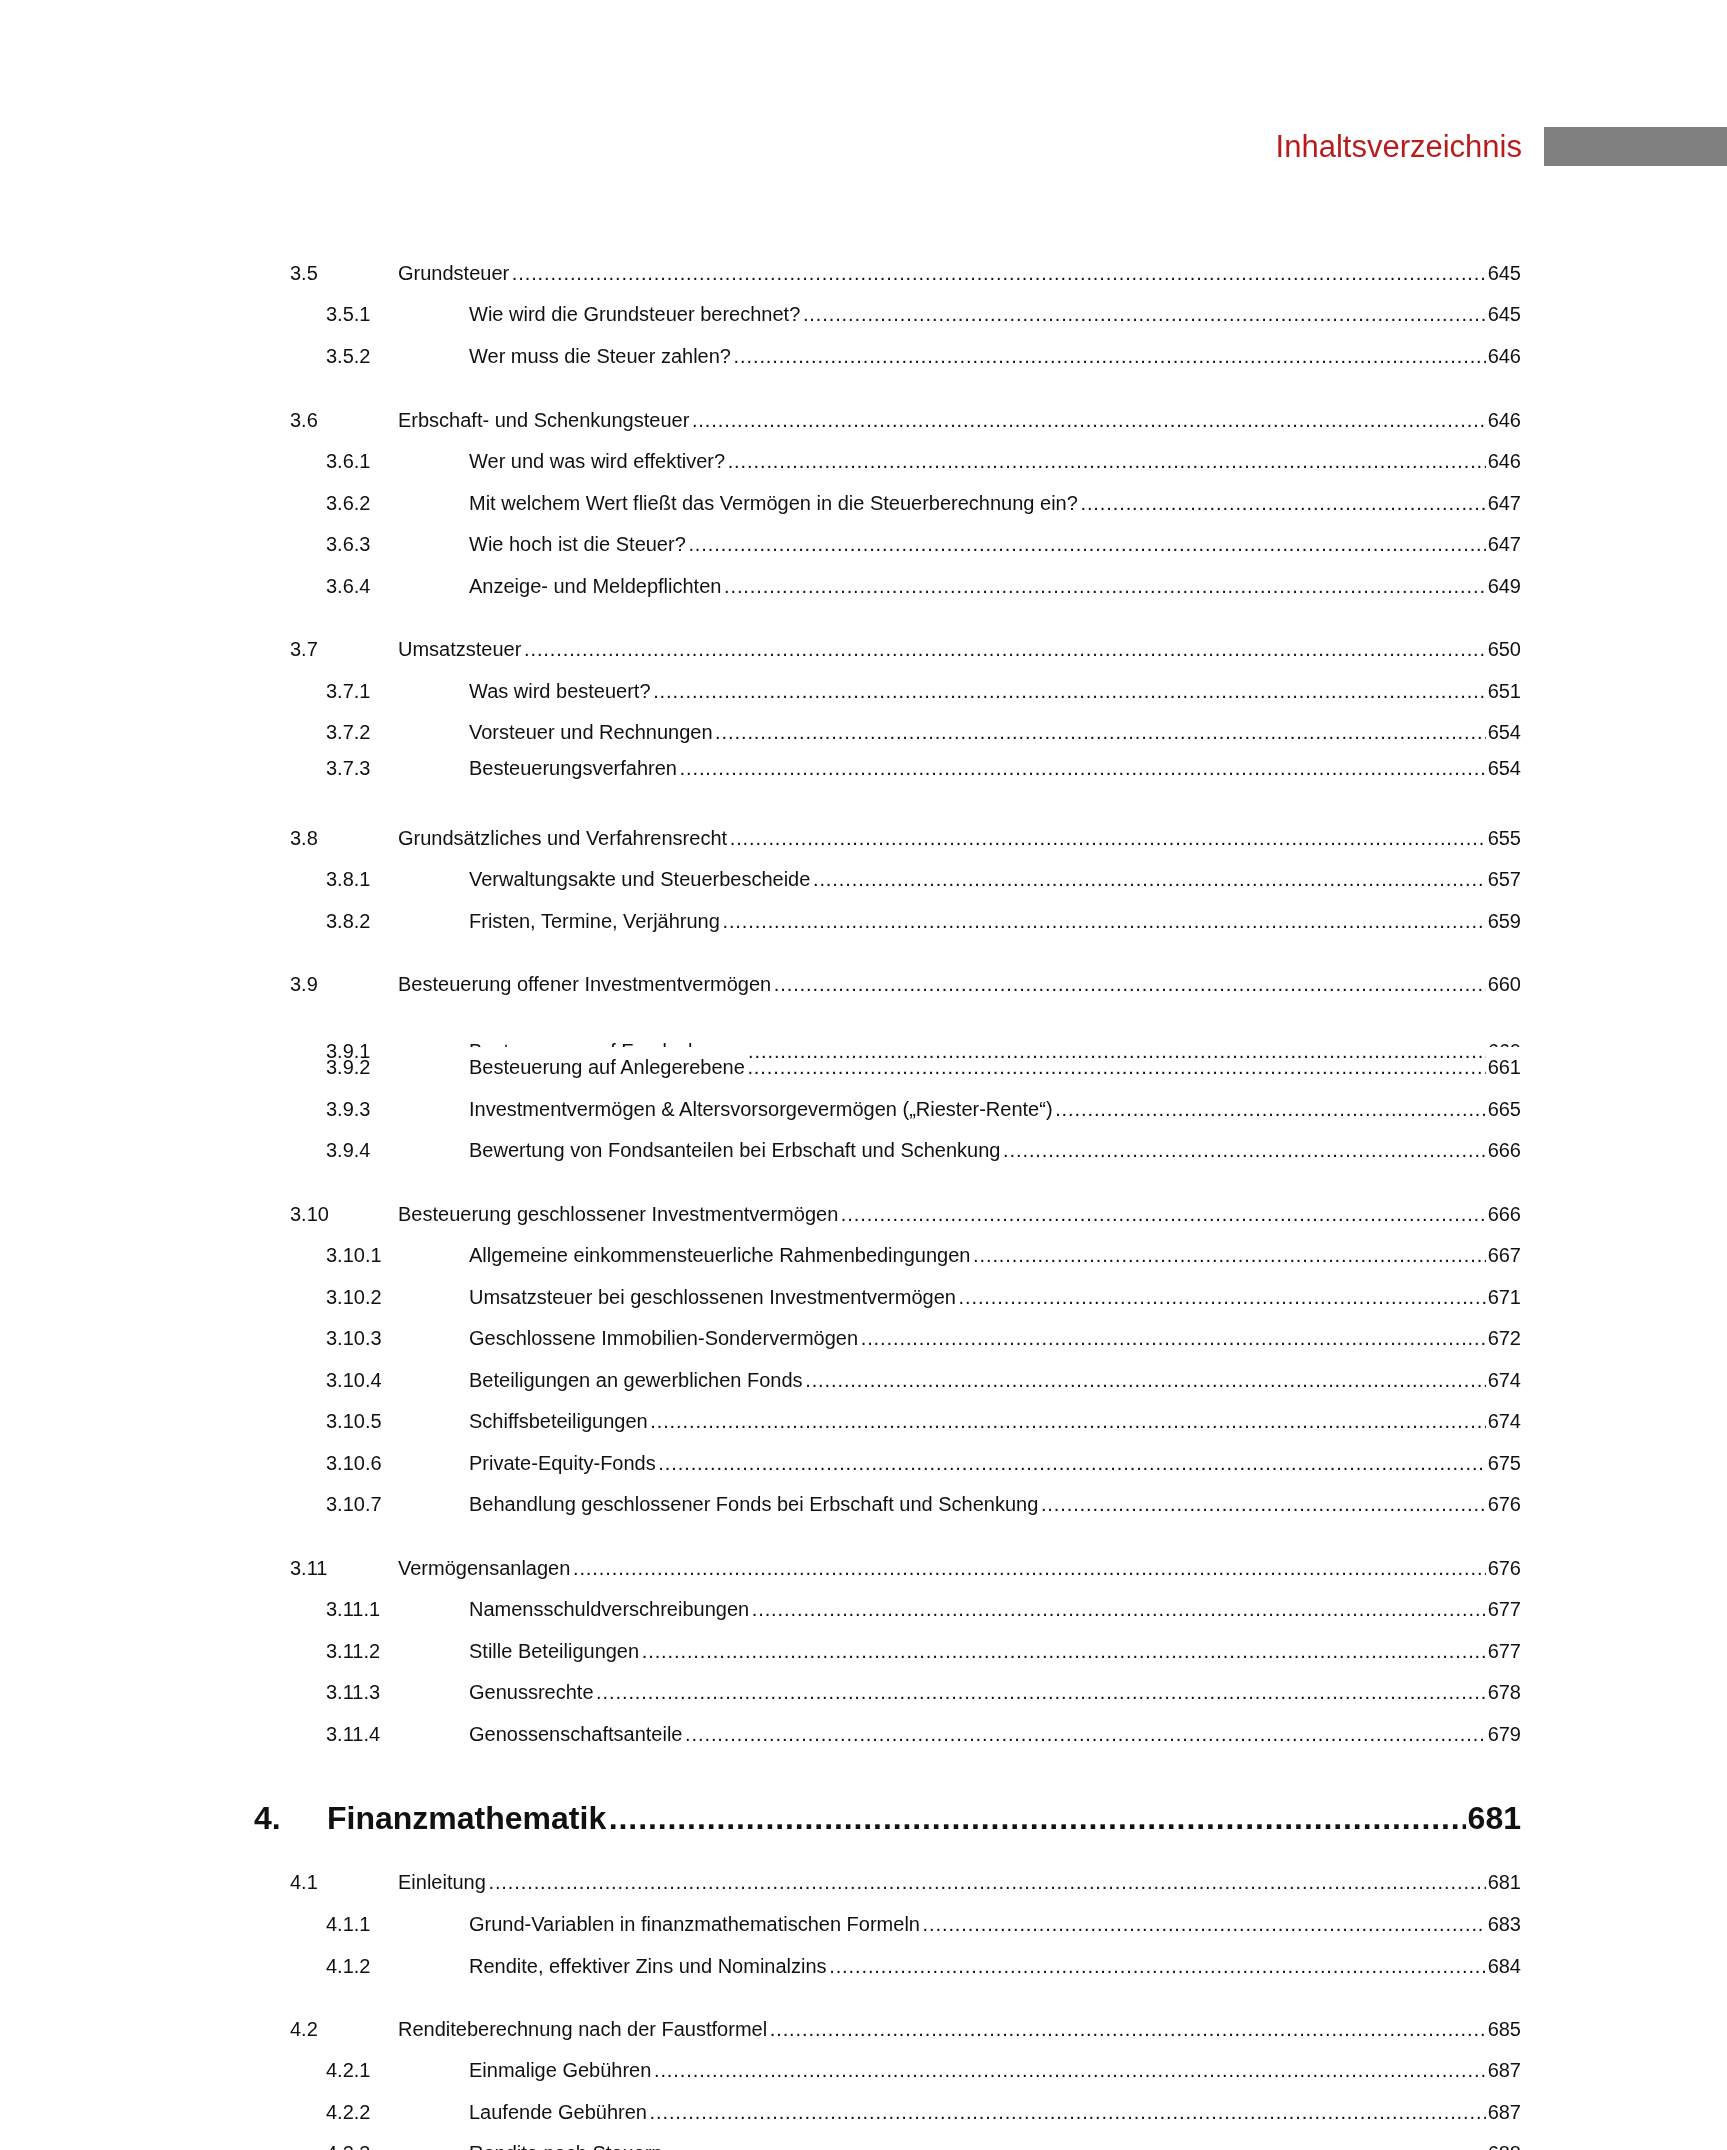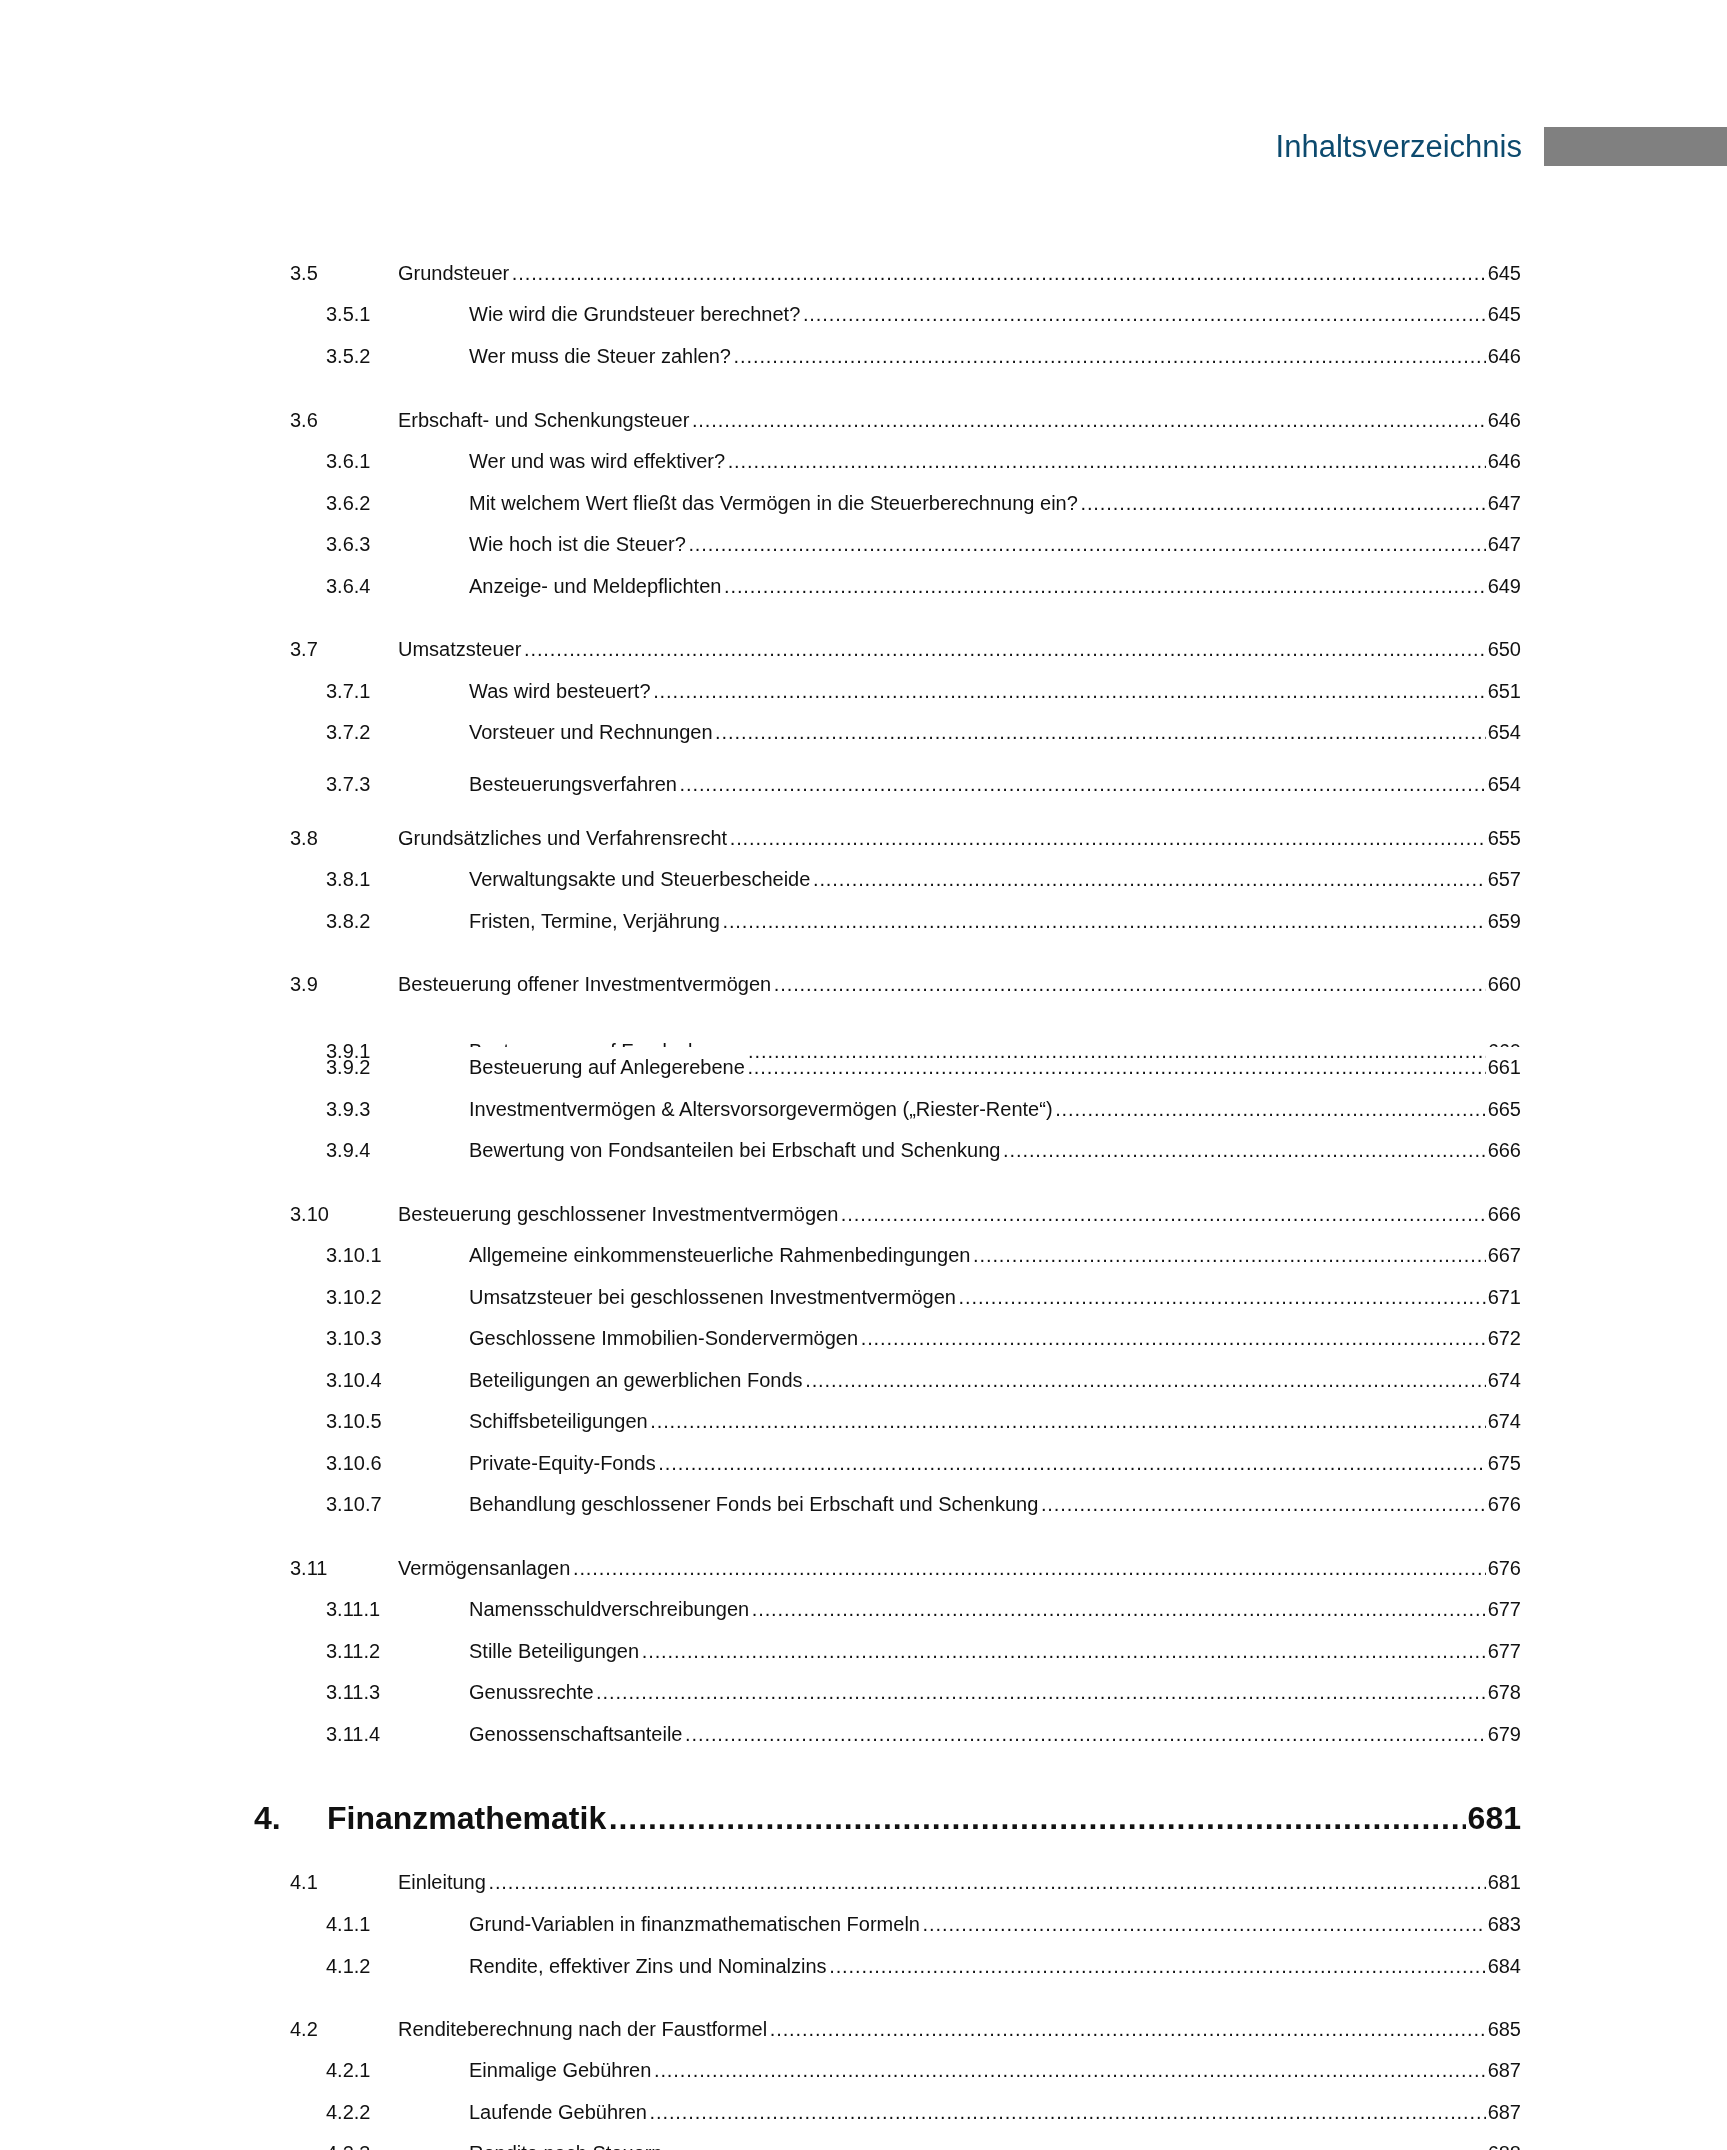--- a/index.html
+++ b/index.html
@@ -1,19 +1,19 @@
 <!DOCTYPE html>
 <html style="font-size:6.9px"><head>
 <meta charset="utf-8">
 <style>
   html, body { margin:0; padding:0; background:#ffffff; }
   body { width:1727px; height:2439px; position:relative; overflow:hidden;
          font-family:"Liberation Sans", sans-serif; color:#111; }
   .header-title { position:absolute; left:1273px; top:125px; width:249px; text-align:right;
-         font-size:31px; line-height:43px; color:#0c4a6e; }
+         font-size:31px; line-height:43px; color:#b91c1c; }
   .header-bar { position:absolute; left:1544px; top:127px; width:183px; height:39px; background:#808080; }
   .toc { position:absolute; left:0; top:0; width:1727px; }
   .row { position:absolute; height:41px; display:flex; align-items:flex-end; font-size:20px; line-height:41px; }
   .row .num { position:absolute; left:0; white-space:nowrap; }
   .row .entry { position:absolute; display:flex; align-items:flex-end; right:0; }
   .row .title { white-space:nowrap; background:#fff; padding-right:2.6px; }
   .row .leader { flex:1; overflow:hidden; white-space:nowrap; letter-spacing:0.9px; }
   .row .leader::before { content:"........................................................................................................................................................................................................................................................................................................"; }
   .row .page { white-space:nowrap; padding-left:1.7px; background:#fff; }
   .lvl2 { left:290px; width:1231px; }
@@ -113,21 +113,21 @@
       </span>
     </div>
     <div class="row lvl3" style="top: 712px;">
       <span class="num">3.7.2</span>
       <span class="entry">
         <span class="title">Vorsteuer und Rechnungen</span>
         <span class="leader"></span>
         <span class="page">654</span>
       </span>
     </div>
-    <div class="row lvl3" style="top: 764px;">
+    <div class="row lvl3" style="top: 748px;">
       <span class="num">3.7.3</span>
       <span class="entry">
         <span class="title">Besteuerungsverfahren</span>
         <span class="leader"></span>
         <span class="page">654</span>
       </span>
     </div>
     <div class="row lvl2" style="top: 818px;">
       <span class="num">3.8</span>
       <span class="entry">

